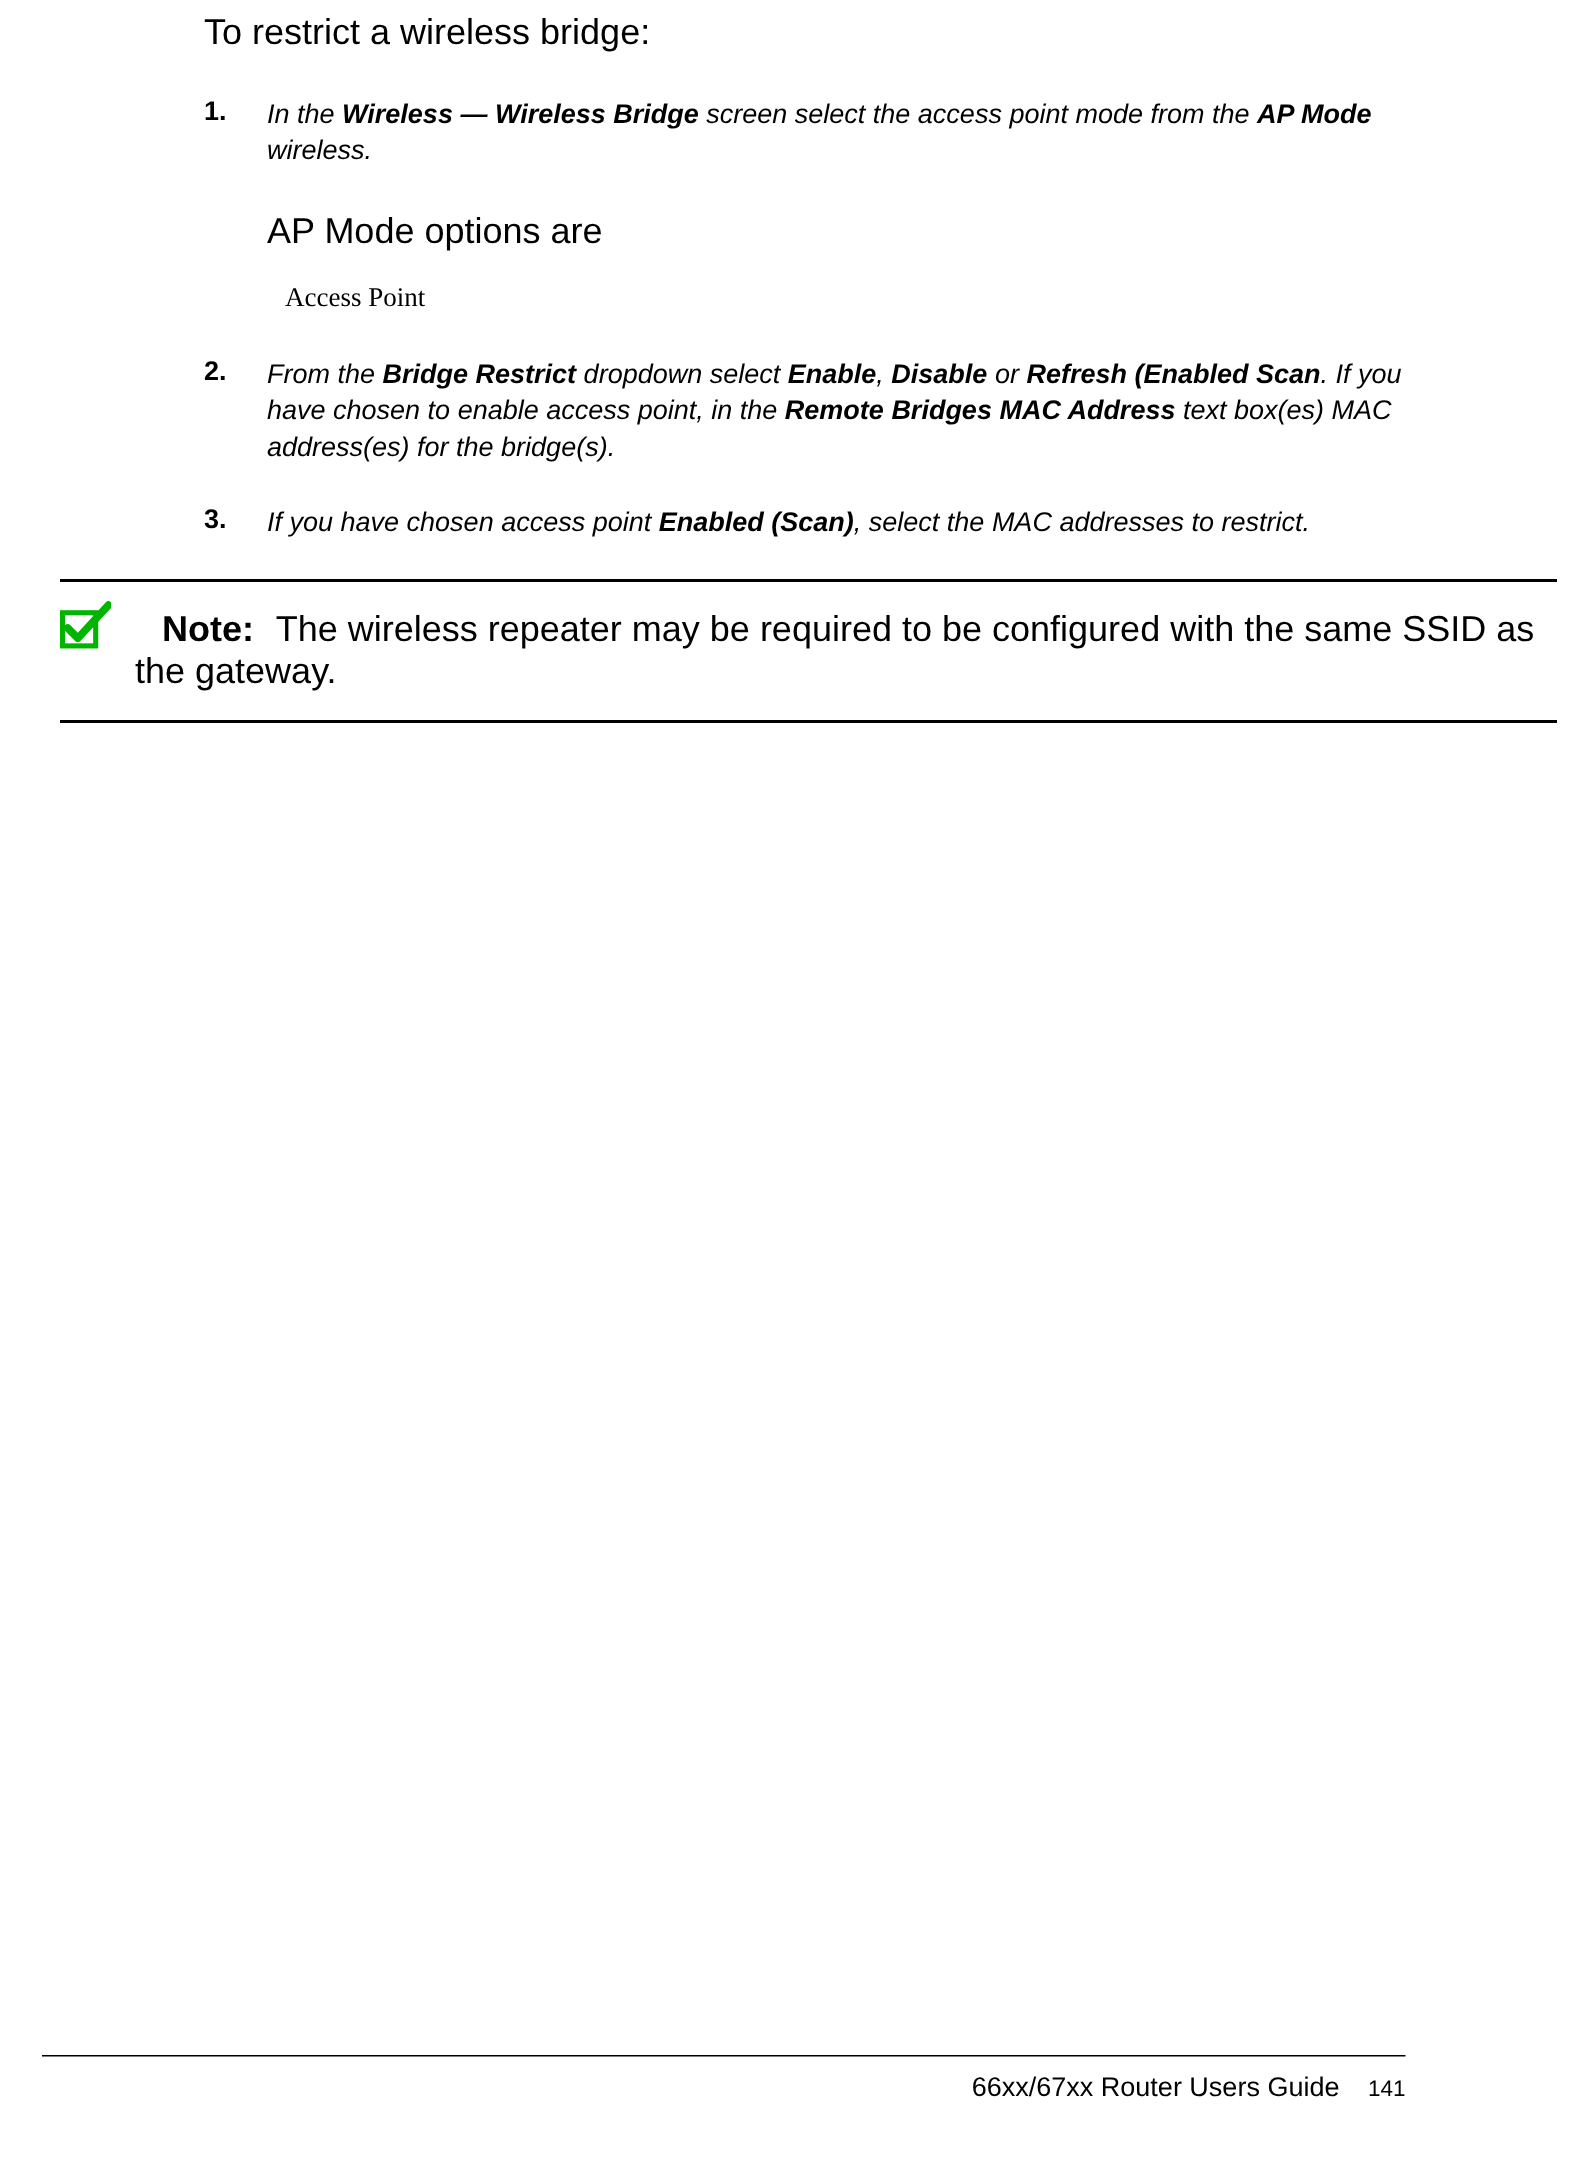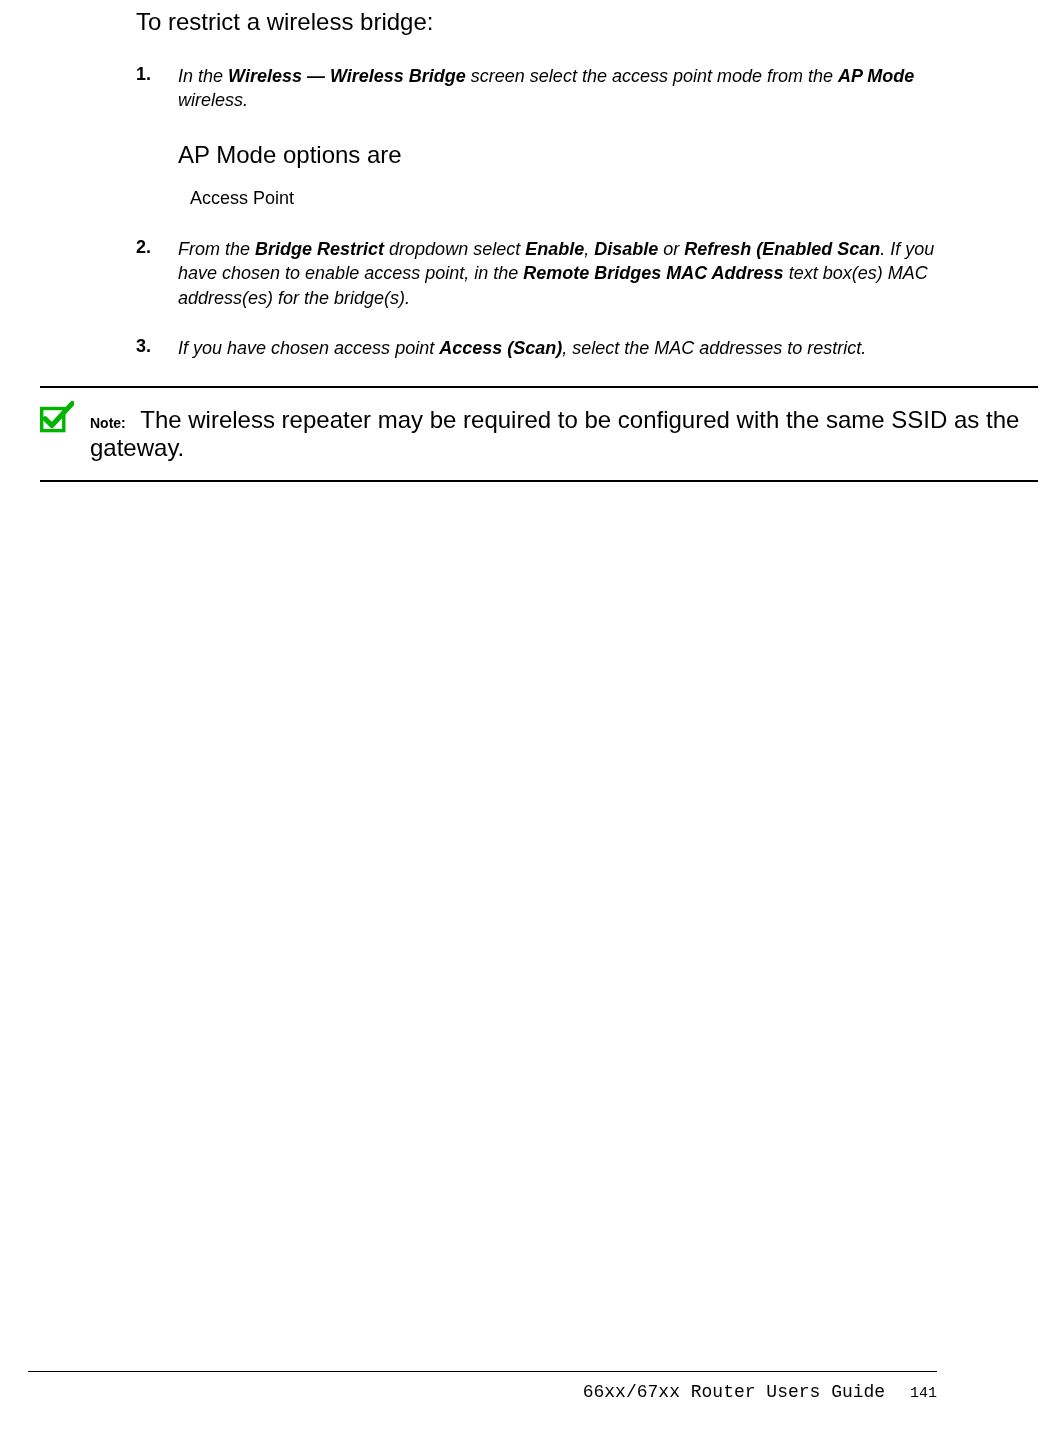--- a/index.html
+++ b/index.html
@@ -47,20 +47,21 @@
     }
     .sub-text {
       font-size: 24px;
       margin-top: 26px;
       margin-bottom: 14px;
     }
     .option-list {
       padding-left: 12px;
       font-size: 18px;
       line-height: 1.45;
+      font-family: Liberation Serif, serif;
     }
     .note-divider-top {
       border-top: 2px solid #000;
       margin: 20px 0 0 0;
       width: 998px;
       margin-left: -96px;
     }
     .note-container {
       display: flex;
       align-items: flex-start;
@@ -70,37 +71,37 @@
     }
     .note-icon {
       width: 34px;
       height: 34px;
       margin-right: 16px;
       margin-top: -6px;
       flex-shrink: 0;
     }
     .note-label {
       font-weight: bold;
-      font-size: 14px;
+      font-size: 24px;
       margin-right: 10px;
+      margin-left: 18px;
     }
     .note-text {
       font-size: 24px;
     }
     .note-divider-bottom {
       border-top: 2px solid #000;
       width: 998px;
       margin-left: -96px;
     }
     .footer {
       position: absolute;
       bottom: 52px;
       left: 28px;
       right: 120px;
-      font-family: Liberation Mono, monospace;
     }
     .footer-line {
       border-top: 1px solid #000;
       margin-bottom: 10px;
     }
     .footer-text {
       text-align: right;
       font-size: 18px;
     }
     .page-num {
@@ -131,21 +132,21 @@
     <li class="step-item">
       <span class="step-number">2.</span>
       <div class="step-body">
         <span class="italic">From the </span><span class="bold-italic">Bridge Restrict</span><span class="italic"> dropdown select </span><span class="bold-italic">Enable</span><span class="italic">, </span><span class="bold-italic">Disable</span><span class="italic"> or </span><span class="bold-italic">Refresh (Enabled Scan</span><span class="italic">. If you have chosen to enable access point, in the </span><span class="bold-italic">Remote Bridges MAC Address</span><span class="italic"> text box(es) MAC address(es) for the bridge(s).</span>
       </div>
     </li>
 
     <li class="step-item">
       <span class="step-number">3.</span>
       <div class="step-body">
-        <span class="italic">If you have chosen access point </span><span class="bold-italic">Access (Scan)</span><span class="italic">, select the MAC addresses to restrict.</span>
+        <span class="italic">If you have chosen access point </span><span class="bold-italic">Enabled (Scan)</span><span class="italic">, select the MAC addresses to restrict.</span>
       </div>
     </li>
   </ol>
 
   <div class="note-divider-top"></div>
   <div class="note-container">
     <svg class="note-icon" viewBox="0 0 40 40">
       <rect x="2" y="10" width="26" height="26" fill="none" stroke="#00b400" stroke-width="4"></rect>
       <path d="M 6 22 L 14 30 L 38 4" fill="none" stroke="#00b400" stroke-width="6" stroke-linecap="round" stroke-linejoin="round"></path>
     </svg>

